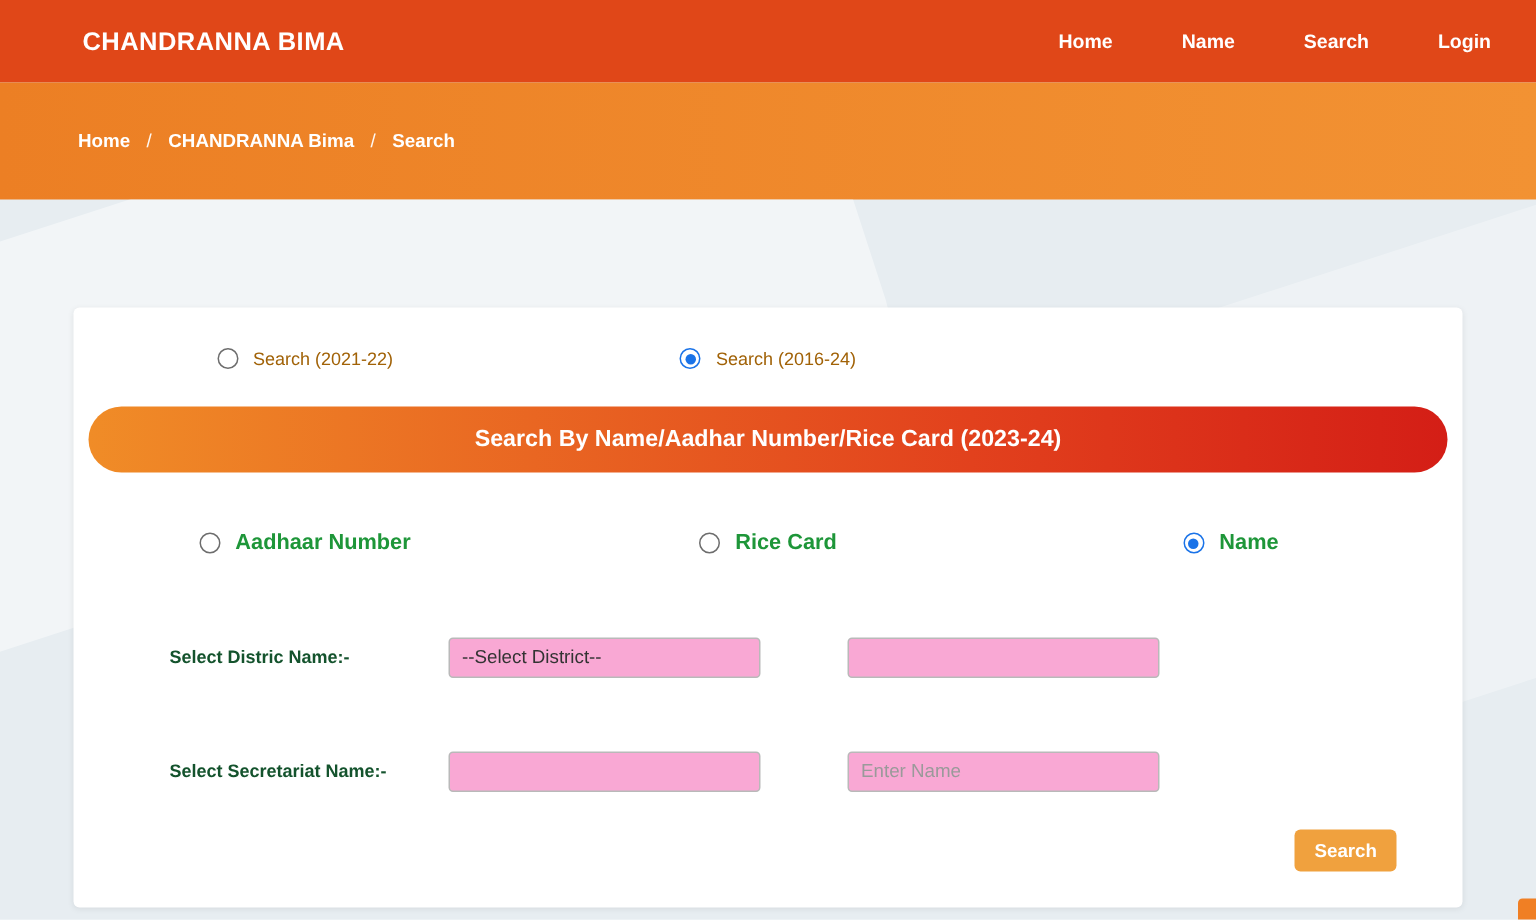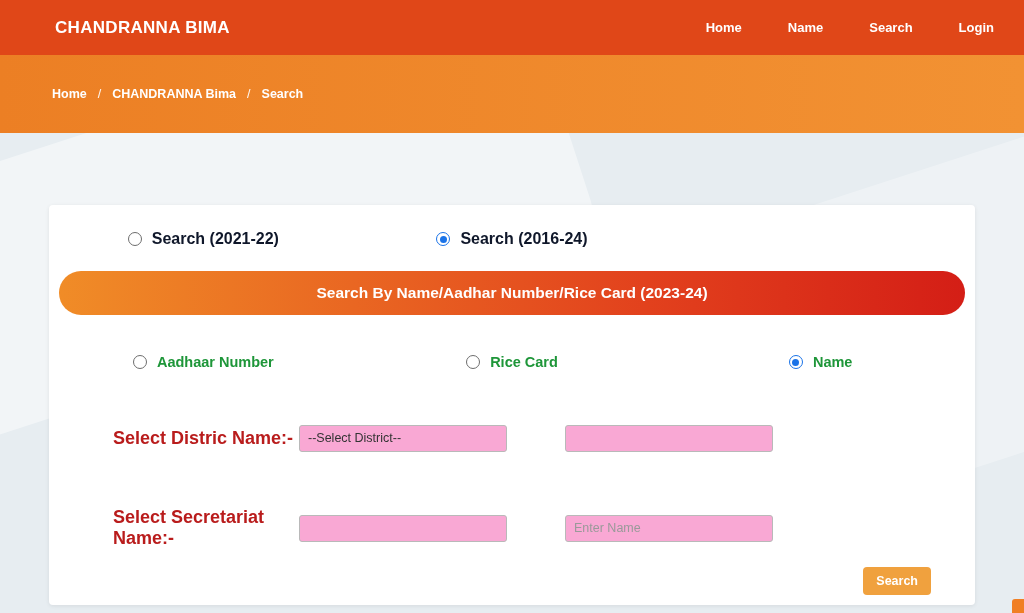--- a/index.html
+++ b/index.html
@@ -30,34 +30,34 @@
   .card { position:absolute; left:49px; top:205px; width:926px; height:400px;
     background:#ffffff; border-radius:4px; box-shadow:0 1px 4px rgba(0,0,0,.08);
     z-index:1; padding-top:16px; }
 
   .radio-row { display:grid; grid-template-columns:repeat(3,1fr); height:36px; align-items:center; }
   .radio-opt { display:flex; align-items:center; justify-content:center; gap:10px; cursor:pointer; }
   .radio { width:14px; height:14px; border:1.6px solid #6d6d6d; border-radius:50%;
     display:inline-flex; align-items:center; justify-content:center; flex:0 0 auto; background:#fff; }
   .radio.checked { border-color:#1a73e8; }
   .radio.checked::after { content:""; width:7px; height:7px; border-radius:50%; background:#1a73e8; }
-  .year-label { font-size:16px; font-weight:700; color:#0f172a; }
+  .year-label { font-size:12px; font-weight:400; color:#a16207; }
 
   .banner { margin:14px 10px 12px 10px; height:44px; border-radius:26px;
     background:linear-gradient(90deg,#f08c27 0%,#e2411d 65%,#d41e16 100%);
     display:flex; align-items:center; justify-content:center; }
   .banner span { color:#fff; font-size:15.5px; font-weight:700; }
 
   .type-row { margin-top:32px; height:30px; }
   .type-label { font-size:14.5px; font-weight:700; color:#1e9639; }
 
   .form-row { display:flex; align-items:center; padding-left:64px; height:30px; }
   .form-row.r1 { margin-top:46px; }
-  .form-row.r2 { margin-top:60px; }
-  .flabel { font-size:18px; font-weight:700; color:#b91c1c; }
+  .form-row.r2 { margin-top:46px; }
+  .flabel { font-size:12px; font-weight:700; color:#14532d; }
   .flabel.c1 { width:186px; }
   .flabel.c2 { width:205px; }
   .spacer { width:58px; }
   .field { width:208px; height:27px; border:1px solid #b9b9b9; border-radius:3px;
     padding:0 8px; font-size:12.5px; color:#333; background:#f9a8d4;
     font-family:"Liberation Sans", sans-serif; outline:none; }
   .field::placeholder { color:#9a9a9a; }
 
   .btn-row { display:flex; justify-content:flex-end; margin-top:24px; padding-right:44px; }
   .search-btn { background:#f0a13e; color:#fff; font-size:12.5px; font-weight:700;

